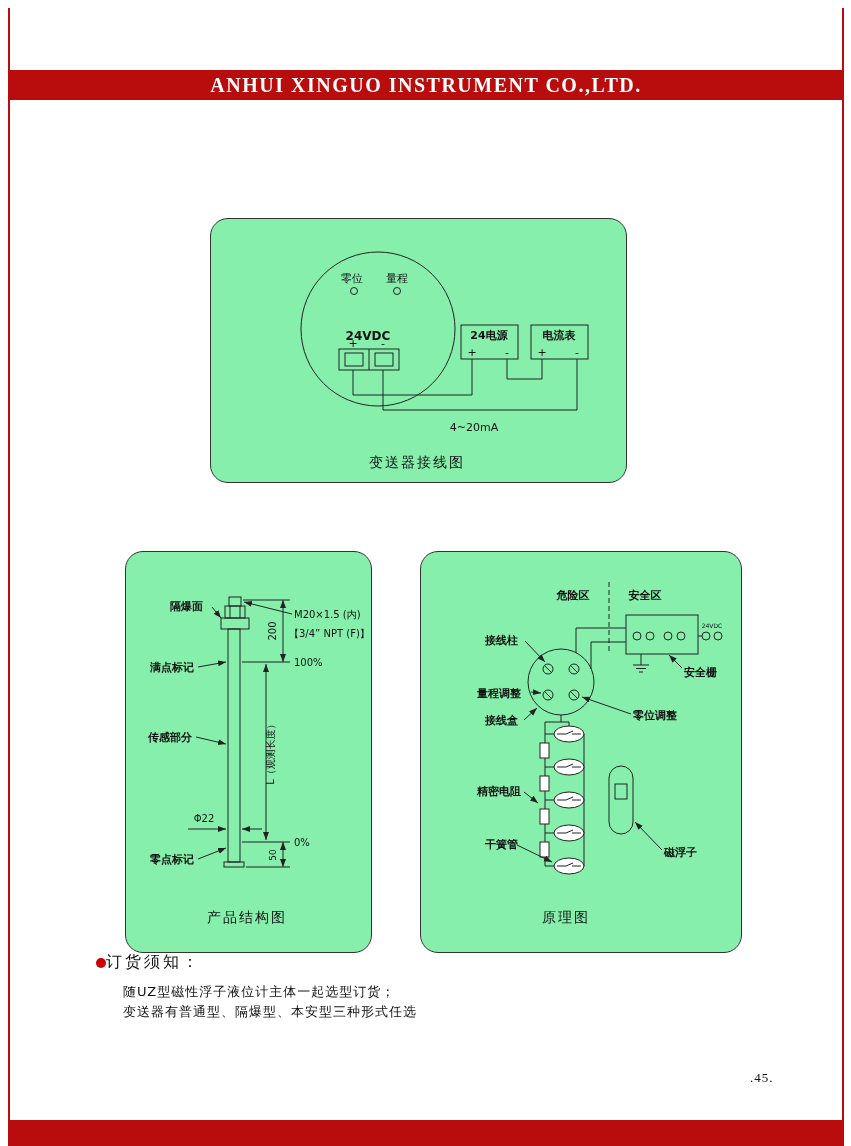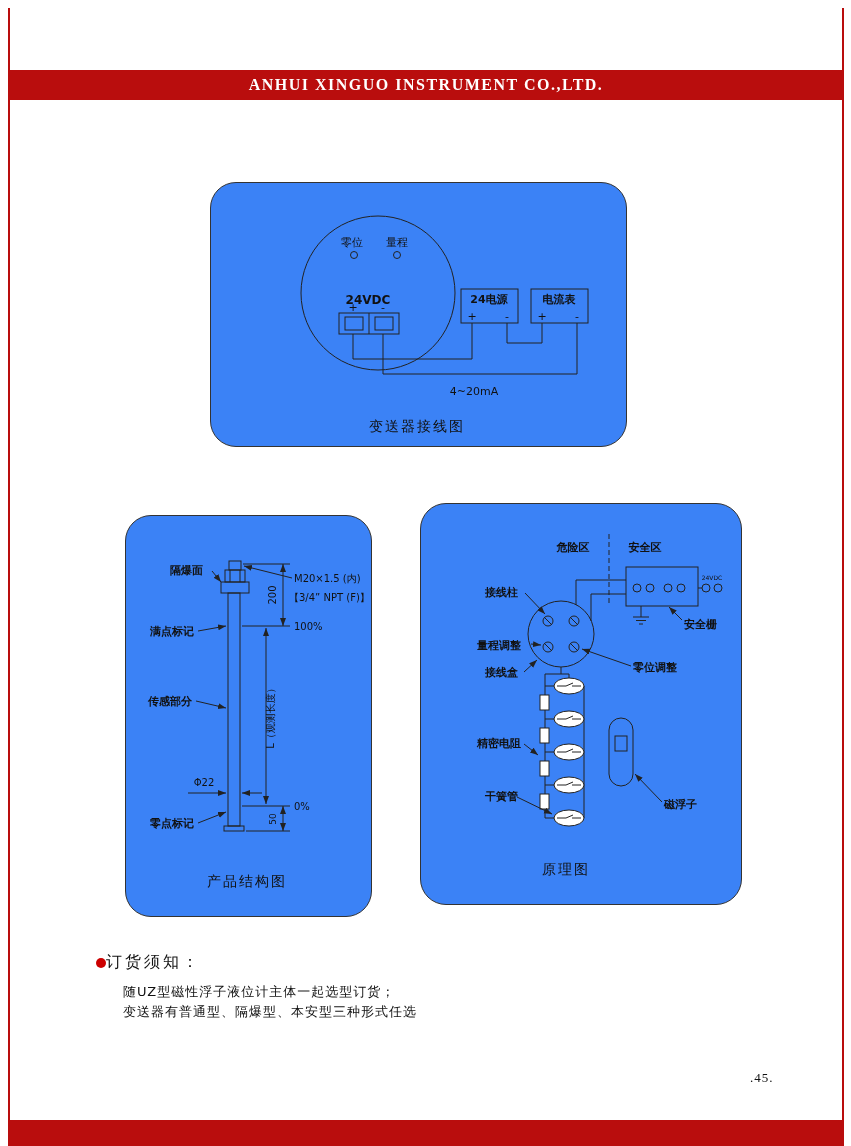--- a/index.html
+++ b/index.html
@@ -4,26 +4,26 @@
 <style>
   html,body{margin:0;padding:0;background:#d9d9d9;}
   .page{position:relative;width:851px;height:1146px;background:#ffffff;overflow:hidden;
         font-family:"DejaVu Sans","Liberation Sans",sans-serif;color:#111;}
   .edge{position:absolute;top:8px;bottom:0;width:2px;background:#b90d0d;}
   .edge-left{left:8px;}
   .edge-right{right:7px;}
   .header-bar{position:absolute;left:10px;right:9px;top:70px;height:30px;background:#b90d0d;
               display:flex;align-items:center;justify-content:center;}
   .header-title{color:#fff;font-family:"Liberation Serif","DejaVu Serif",serif;font-weight:bold;
-                font-size:16px;letter-spacing:1.5px;}
+                font-size:20px;letter-spacing:1.5px;}
   .footer-bar{position:absolute;left:10px;right:9px;top:1120px;height:26px;background:#b90d0d;}
-  .diagram-box{position:absolute;border:1px solid #333;border-radius:26px;background:#3b82f6;}
+  .diagram-box{position:absolute;border:1px solid #333;border-radius:18px;background:#86efac;margin-top:36px;}
   #wiring-box{left:210px;top:182px;width:415px;height:263px;}
   #structure-box{left:125px;top:515px;width:245px;height:400px;text-align:right;}
-  #principle-box{left:420px;top:503px;width:320px;height:400px;}
+  #principle-box{left:420px;top:515px;width:320px;height:400px;}
   svg{display:block;}
   svg text{fill:#111;font-family:"DejaVu Sans","Liberation Sans",sans-serif;}
   .notes{position:absolute;left:96px;top:952px;width:600px;}
   .notes-title-row{display:flex;align-items:center;}
   .bullet-dot{width:10px;height:10px;border-radius:50%;background:#cc0000;flex:0 0 auto;}
   .notes-title{font-size:16px;letter-spacing:3px;}
   .notes-body{margin:9px 0 16px 27px;font-size:13px;line-height:20px;letter-spacing:1px;}
   .page-number{position:absolute;left:742px;top:1070px;font-family:"Liberation Serif","DejaVu Serif",serif;
                font-size:13px;letter-spacing:1px;margin-left:8px;}
 </style>

